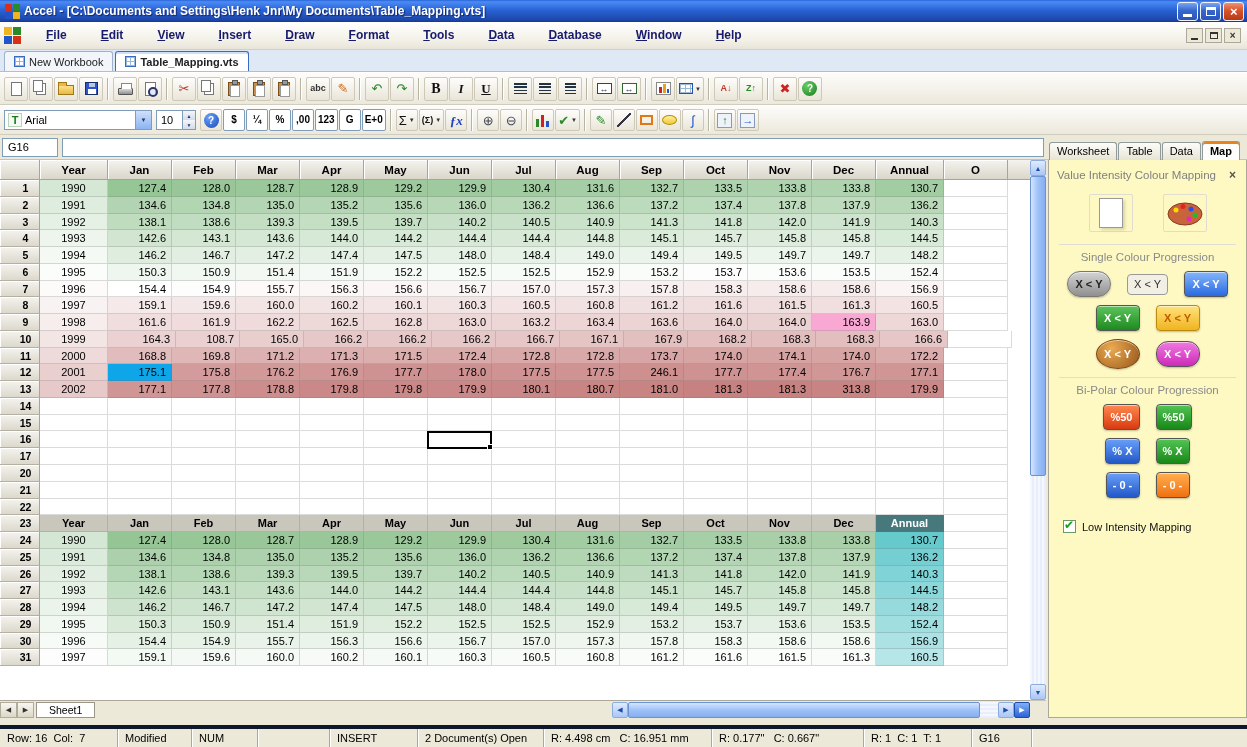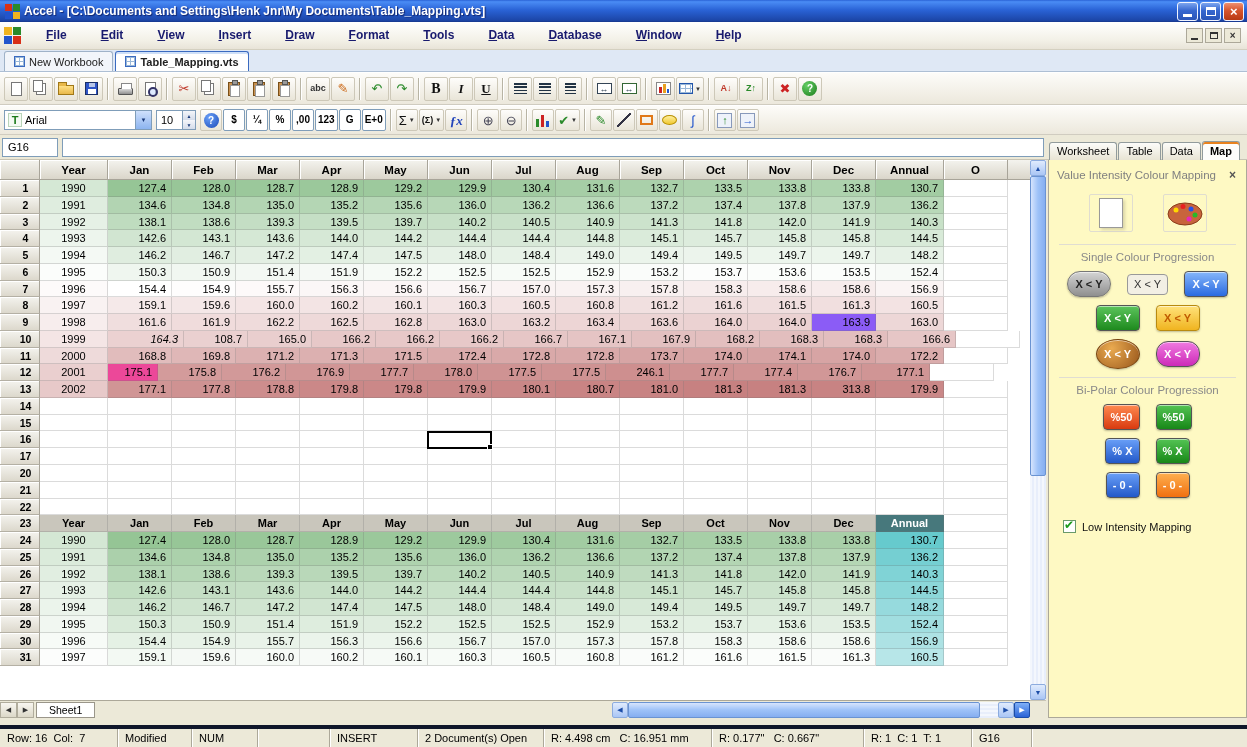--- a/index.html
+++ b/index.html
@@ -652,29 +652,29 @@
             <div class="c num" style="width: 64px; background: rgb(240, 220, 220);">161.9</div>
             <div class="c num" style="width: 64px; background: rgb(239, 219, 219);">162.2</div>
             <div class="c num" style="width: 64px; background: rgb(238, 217, 217);">162.5</div>
             <div class="c num" style="width: 64px; background: rgb(238, 216, 216);">162.8</div>
             <div class="c num" style="width: 64px; background: rgb(237, 215, 215);">163.0</div>
             <div class="c num" style="width: 64px; background: rgb(237, 214, 214);">163.2</div>
             <div class="c num" style="width: 64px; background: rgb(237, 213, 213);">163.4</div>
             <div class="c num" style="width: 64px; background: rgb(236, 212, 212);">163.6</div>
             <div class="c num" style="width: 64px; background: rgb(235, 210, 210);">164.0</div>
             <div class="c num" style="width: 64px; background: rgb(235, 210, 210);">164.0</div>
-            <div class="c num" style="width: 64px; background: #8b5cf6;">163.9</div>
+            <div class="c num" style="width: 64px; background: #f9a8d4;">163.9</div>
             <div class="c num" style="width: 68px; background: rgb(237, 215, 215);">163.0</div>
             <div class="c" style="width: 64px;"></div>
             <div class="cfill"></div>
           </div>
           <div class="grow">
             <div class="rn">10</div>
             <div class="c ctr" style="width: 68px; background: rgb(244, 229, 229);">1999</div>
-            <div class="c num" style="width: 76px; background: rgb(235, 209, 209); font-style: italic;">164.3</div>
+            <div class="c num" style="width: 68px; background: rgb(235, 209, 209);">164.3</div>
             <div class="c num" style="width: 64px; background: rgb(234, 208, 208);">108.7</div>
             <div class="c num" style="width: 64px; background: rgb(233, 206, 206);">165.0</div>
             <div class="c num" style="width: 64px; background: rgb(231, 200, 200);">166.2</div>
             <div class="c num" style="width: 64px; background: rgb(231, 200, 200);">166.2</div>
             <div class="c num" style="width: 64px; background: rgb(231, 200, 200);">166.2</div>
             <div class="c num" style="width: 64px; background: rgb(230, 198, 198);">166.7</div>
             <div class="c num" style="width: 64px; background: rgb(229, 196, 196);">167.1</div>
             <div class="c num" style="width: 64px; background: rgb(227, 192, 192);">167.9</div>
             <div class="c num" style="width: 64px; background: rgb(227, 191, 191);">168.2</div>
             <div class="c num" style="width: 64px; background: rgb(226, 190, 190);">168.3</div>
@@ -698,21 +698,21 @@
             <div class="c num" style="width: 64px; background: rgb(215, 164, 164);">174.0</div>
             <div class="c num" style="width: 64px; background: rgb(214, 163, 163);">174.1</div>
             <div class="c num" style="width: 64px; background: rgb(215, 164, 164);">174.0</div>
             <div class="c num" style="width: 68px; background: rgb(218, 172, 172);">172.2</div>
             <div class="c" style="width: 64px;"></div>
             <div class="cfill"></div>
           </div>
           <div class="grow">
             <div class="rn">12</div>
             <div class="c ctr" style="width: 68px; background: rgb(234, 207, 207);">2001</div>
-            <div class="c num" style="width: 50px; background: #ec4899;">175.1</div>
+            <div class="c num" style="width: 64px; background: #0ea5e9;">175.1</div>
             <div class="c num" style="width: 64px; background: rgb(211, 155, 155);">175.8</div>
             <div class="c num" style="width: 64px; background: rgb(210, 153, 153);">176.2</div>
             <div class="c num" style="width: 64px; background: rgb(209, 150, 150);">176.9</div>
             <div class="c num" style="width: 64px; background: rgb(207, 146, 146);">177.7</div>
             <div class="c num" style="width: 64px; background: rgb(206, 145, 145);">178.0</div>
             <div class="c num" style="width: 64px; background: rgb(207, 147, 147);">177.5</div>
             <div class="c num" style="width: 64px; background: rgb(207, 147, 147);">177.5</div>
             <div class="c num" style="width: 64px; background: rgb(206, 143, 143);">246.1</div>
             <div class="c num" style="width: 64px; background: rgb(207, 146, 146);">177.7</div>
             <div class="c num" style="width: 64px; background: rgb(208, 148, 148);">177.4</div>

